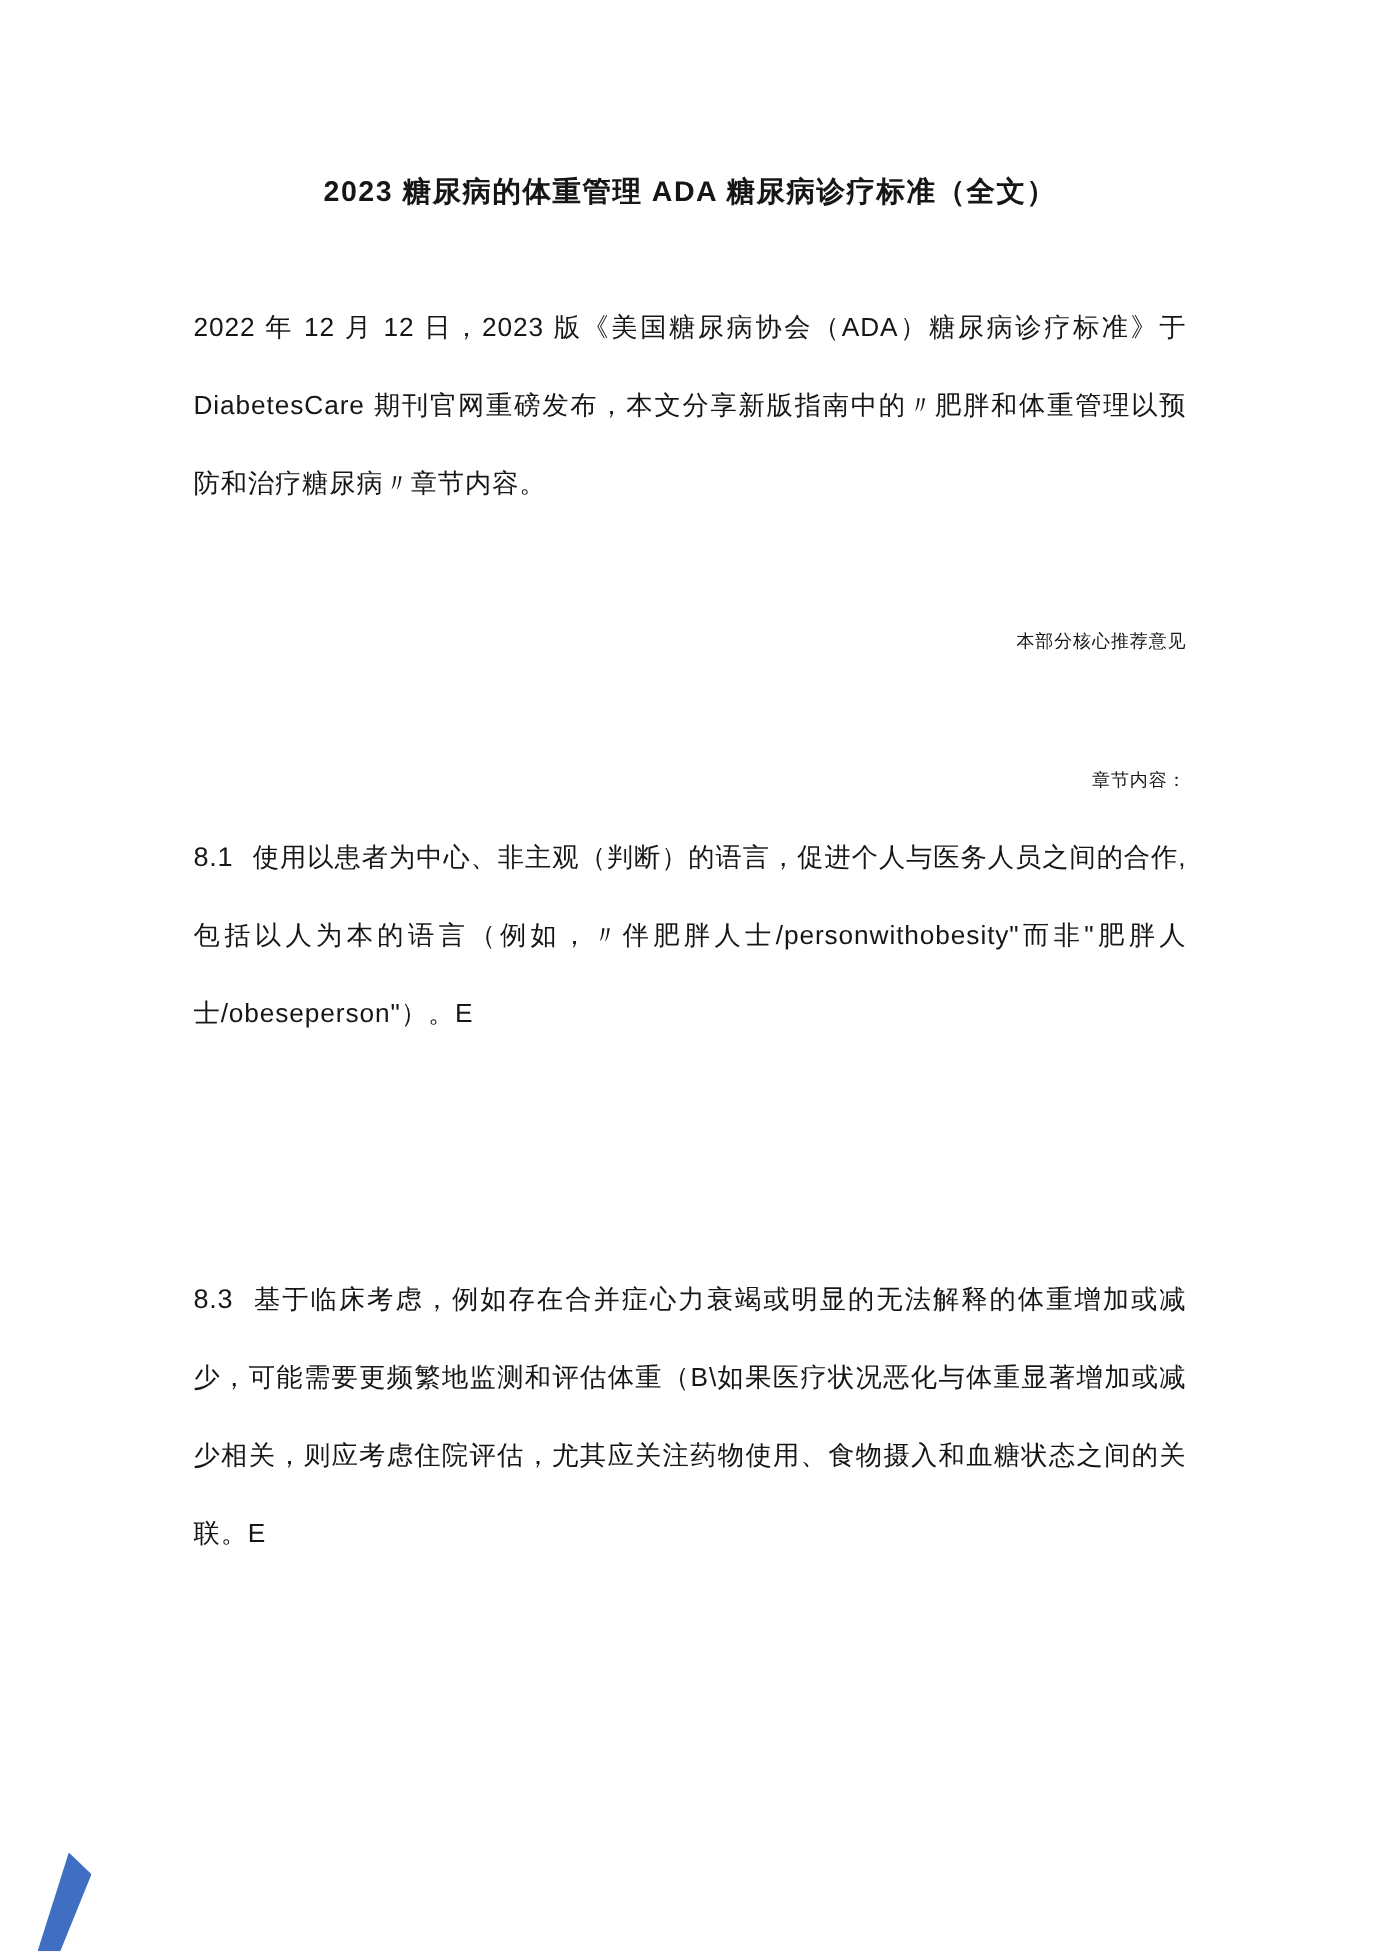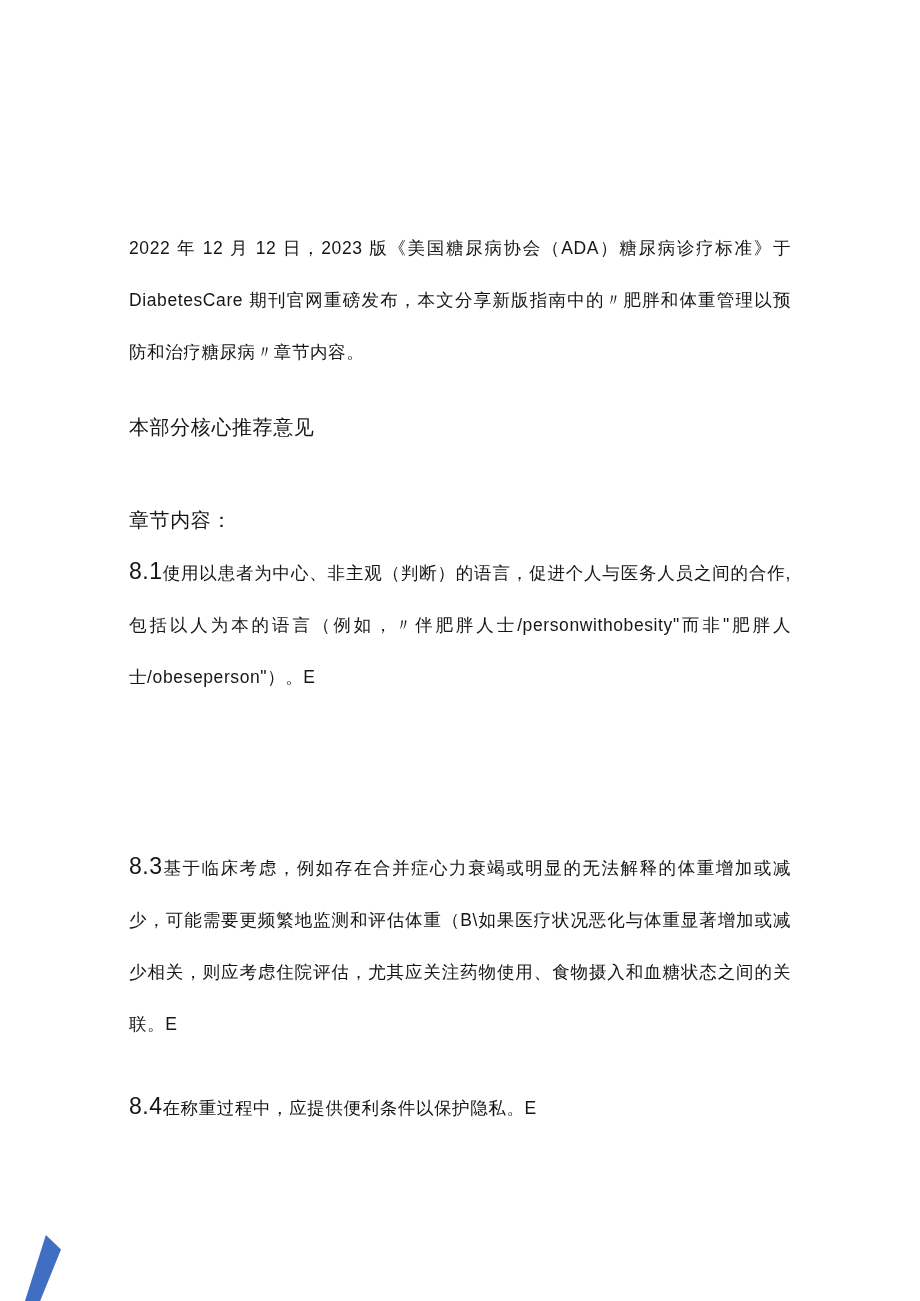--- a/index.html
+++ b/index.html
@@ -35,58 +35,58 @@
     font-size: 17.5px;
     line-height: 52px;
     letter-spacing: 0.6px;
     text-align: justify;
     margin: 0;
   }
   .heading {
     position: absolute;
     left: 129px;
     width: 662px;
-    font-size: 20px;
+    font-size: 12px;
     line-height: 52px;
     letter-spacing: 0.6px;
     margin: 0;
+    text-align: right;
   }
   .rec-num {
-    font-size: 23px;
+    font-size: 18px;
+    margin-right: 13px;
     letter-spacing: 0.5px;
   }
   .corner-fold {
     position: absolute;
     left: 25px;
     bottom: 0;
     width: 36px;
     height: 66px;
     clip-path: polygon(58% 0, 100% 22%, 42% 100%, 0 100%);
   }
 </style>
 </head>
 <body>
 
 <div class="page">
 
+  <div class="doc-title">2023 糖尿病的体重管理 ADA 糖尿病诊疗标准（全文）</div>
 
-  <p class="para" style="top:222px">2022 年 12 月 12 日，2023 版《美国糖尿病协会（ADA）糖尿病诊疗标准》于 DiabetesCare 期刊官网重磅发布，本文分享新版指南中的〃肥胖和体重管理以预防和治疗糖尿病〃章节内容。</p>
+  <p class="para" style="top:192px">2022 年 12 月 12 日，2023 版《美国糖尿病协会（ADA）糖尿病诊疗标准》于 DiabetesCare 期刊官网重磅发布，本文分享新版指南中的〃肥胖和体重管理以预防和治疗糖尿病〃章节内容。</p>
 
   <p class="heading" style="top:401px">本部分核心推荐意见</p>
 
   <p class="heading" style="top:494px">章节内容：</p>
 
   <p class="para" style="top:545px">
     <span class="rec-num">8.1</span><span>使用以患者为中心、非主观（判断）的语言，促进个人与医务人员之间的合作,包括以人为本的语言（例如，〃伴肥胖人士/personwithobesity"而非"肥胖人士/obeseperson"）。E</span>
   </p>
 
 
   <p class="para" style="top:840px">
     <span class="rec-num">8.3</span><span>基于临床考虑，例如存在合并症心力衰竭或明显的无法解释的体重增加或减少，可能需要更频繁地监测和评估体重（B\如果医疗状况恶化与体重显著增加或减少相关，则应考虑住院评估，尤其应关注药物使用、食物摄入和血糖状态之间的关联。E</span>
   </p>
 
-  <p class="para" style="top:1080px">
-    <span class="rec-num">8.4</span><span>在称重过程中，应提供便利条件以保护隐私。E</span>
-  </p>
 
   <div class="corner-fold" style="background: rgb(63, 110, 194);"></div>
 
 </div>
 
 </body></html>

